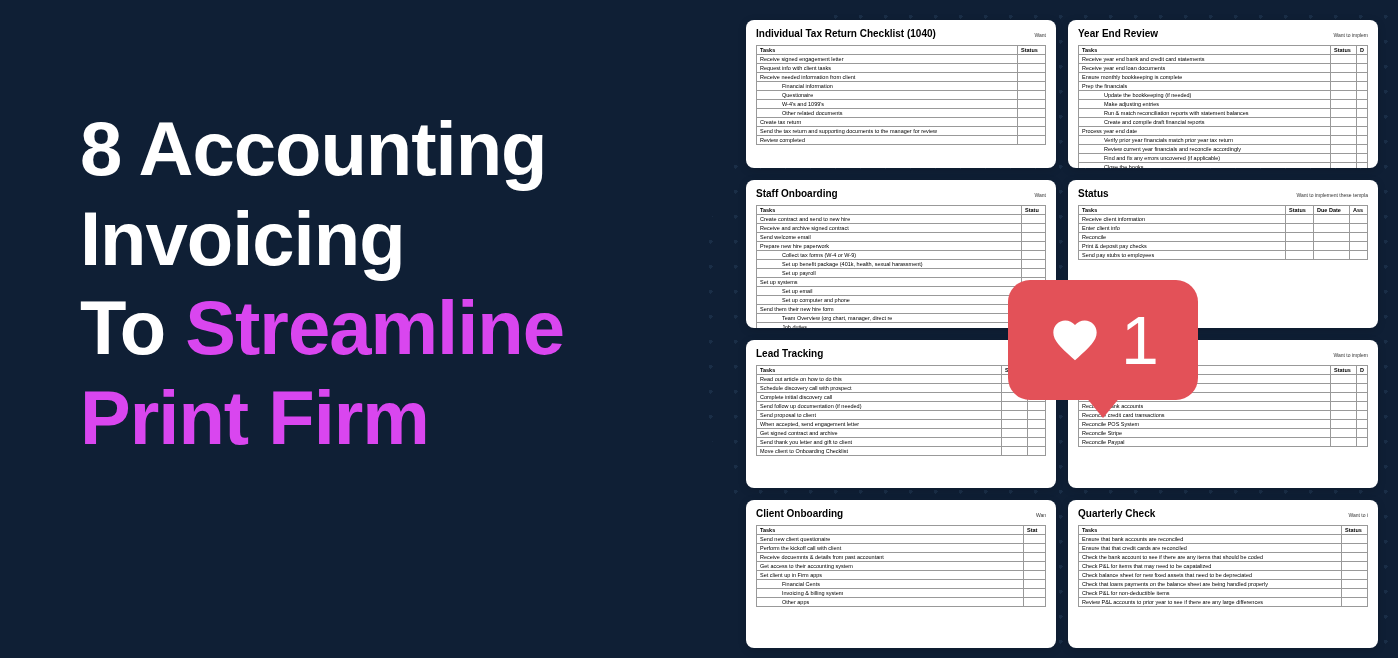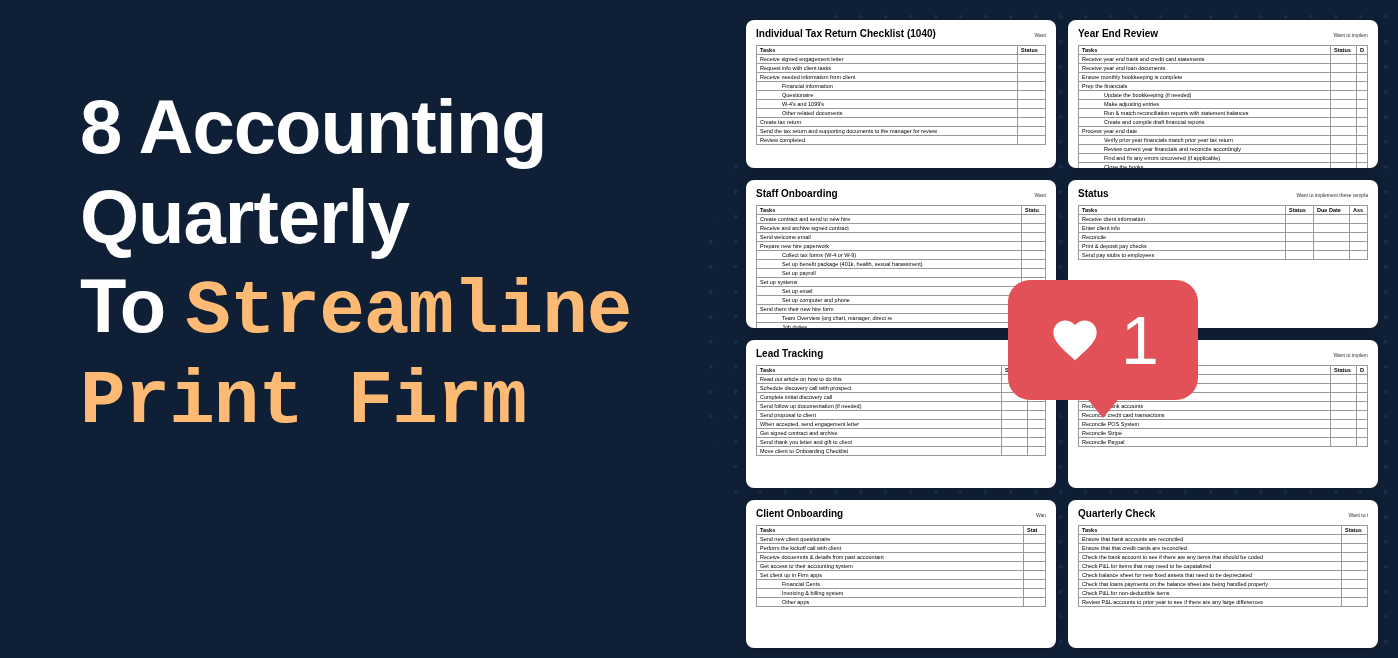--- a/index.html
+++ b/index.html
@@ -18,28 +18,28 @@
   transform: translateY(-50%);
   width: 900px;
   height: 900px;
   border-radius: 50%;
   background-image: radial-gradient(circle, #1a2e47 2px, transparent 2px);
   background-size: 25px 25px;
 }
 .headline {
   position: absolute;
   left: 80px;
-  top: 82px;
+  top: 104px;
   font-size: 76px;
   font-weight: 800;
   line-height: 1.18;
   letter-spacing: -1px;
 }
 .headline .white { color: #ffffff; }
-.headline .green { color: #fdba74; font-family: Liberation Mono, monospace; }
+.headline .green { color: #d946ef; }
 
 .cards-grid {
   position: absolute;
   right: 20px;
   top: 20px;
   width: 632px;
   display: grid;
   grid-template-columns: 1fr 1fr;
   gap: 12px;
   border-radius: 14px;
@@ -121,21 +121,21 @@
   font-weight: 400;
 }
 </style>
 </head>
 <body>
 
 <div class="dot-pattern"></div>
 
 <div class="headline">
   <div class="white">8 Accounting</div>
-  <div class="white">Quarterly</div>
+  <div class="white">Invoicing</div>
   <div><span class="white">To </span><span class="green">Streamline</span></div>
   <div class="green">Print Firm</div>
 </div>
 
 <div class="cards-grid">
 
   <div class="card">
     <div class="card-header">
       <div class="card-title">Individual Tax Return Checklist (1040)</div>
       <div class="card-link">Want</div>

